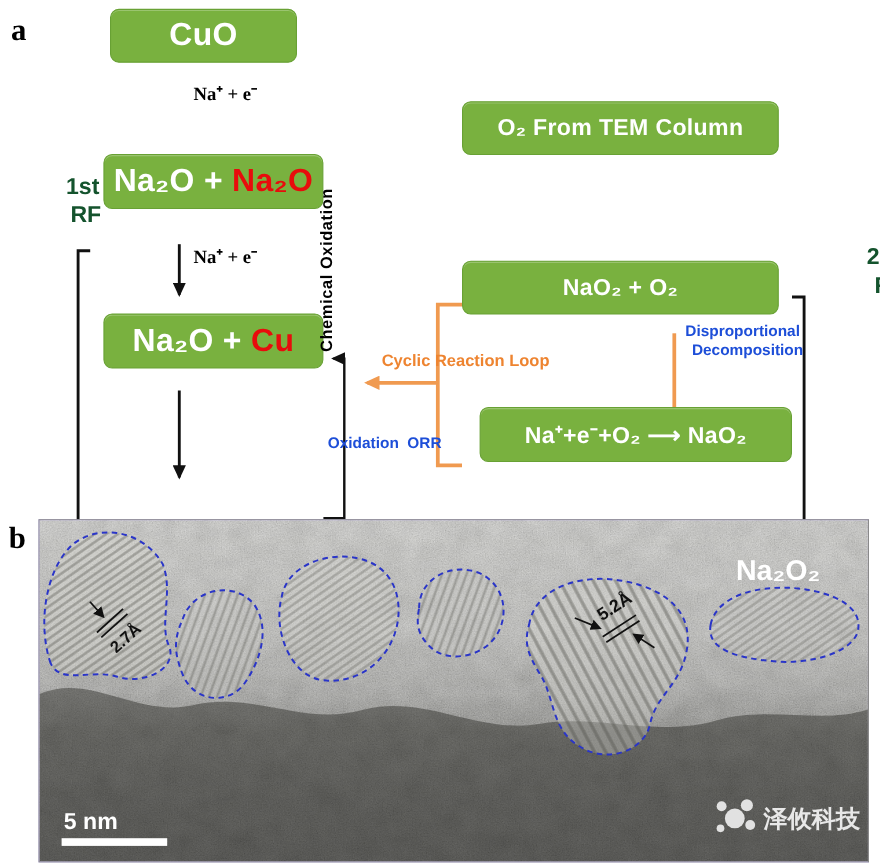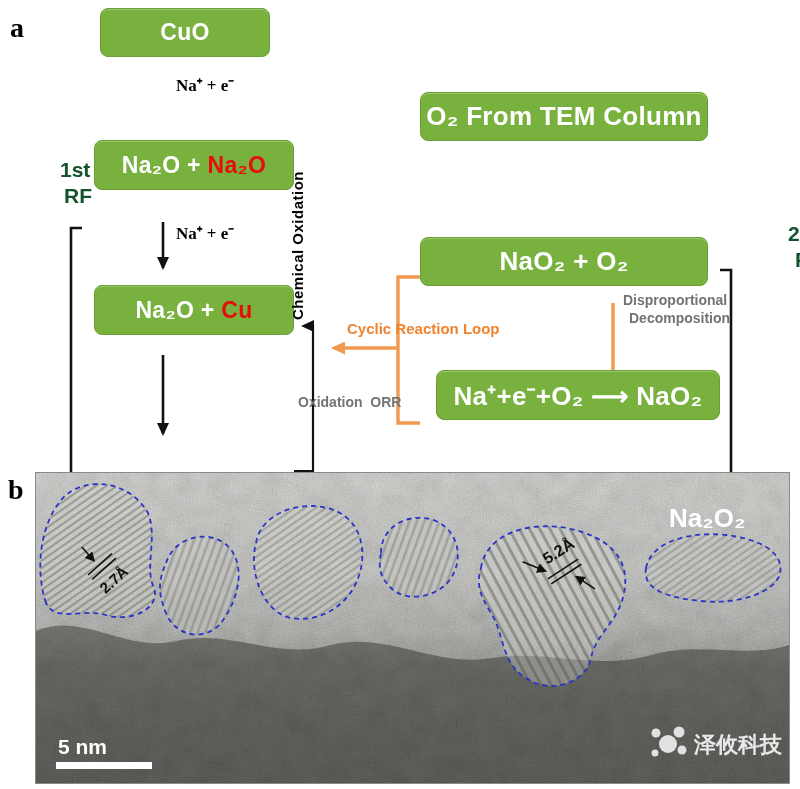--- a/index.html
+++ b/index.html
@@ -2,28 +2,28 @@
 <html><head>
 <meta charset="utf-8">
 <style>
   html,body{margin:0;padding:0;background:#fff;}
   .page{position:relative;width:800px;height:789px;background:#fff;overflow:hidden;
         font-family:"Liberation Sans",sans-serif;}
   .layer{position:absolute;left:0;top:0;width:100%;height:100%;}
   .panel-label{position:absolute;font:bold 28px "Liberation Serif",serif;color:#000;}
   .gbox{position:absolute;display:flex;align-items:center;justify-content:center;
         background:#79b13f;border:1px solid #68a134;border-radius:8px;color:#fff;
-        font-weight:bold;font-size:23px;letter-spacing:.3px;
+        font-weight:bold;font-size:29px;letter-spacing:.3px;
         box-shadow:inset 0 1px 0 rgba(255,255,255,.25);}
-  .gbox.sm{font-size:26px;text-align:center;}
+  .gbox.sm{font-size:21px;text-align:center;}
   .gbox span{white-space:pre;}
   .gbox .red{color:#e80c0c;}
   .serif-label{position:absolute;font:bold 17px "Liberation Serif",serif;color:#000;white-space:pre;}
   .rf{position:absolute;font:bold 21px "Liberation Sans",sans-serif;color:#14532d;margin-left:48px;}
-  .small-bold{position:absolute;font:bold 14px "Liberation Sans",sans-serif;color:#737373;white-space:pre;padding-left:48px;}
+  .small-bold{position:absolute;font:bold 14px "Liberation Sans",sans-serif;color:#1d4ed8;white-space:pre;padding-left:48px;}
   .vert{position:absolute;writing-mode:vertical-rl;transform:rotate(180deg);
         font:bold 15px "Liberation Sans",sans-serif;color:#000;letter-spacing:.5px;height:170px;}
   .orange-label{position:absolute;font:bold 15px "Liberation Sans",sans-serif;color:#ee8430;margin-left:11px;}
   .tem{position:absolute;left:35px;top:472px;width:753px;height:310px;
        border:1px solid #8a8a8a;background:#c4b5fd;}
   svg text{font-family:"Liberation Sans",sans-serif;}
 </style>
 </head>
 <body>
 

